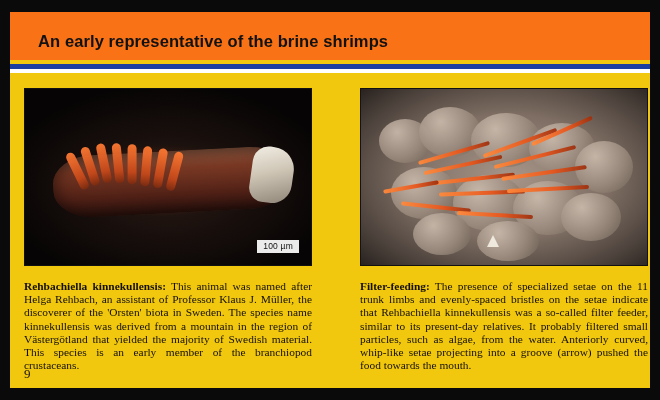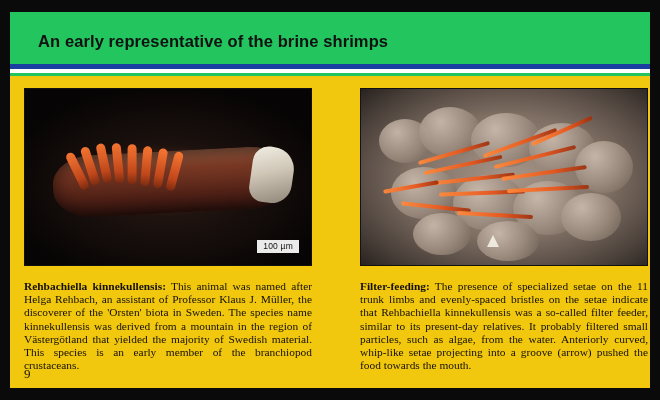--- a/index.html
+++ b/index.html
@@ -44,22 +44,22 @@
     left: 0; bottom: 0;
     width: 660px; height: 12px;
     background: #0a0a0a;
   }
   
   .header-band {
     position: absolute;
     left: 10px;
     top: 12px;
     width: 640px;
-    height: 64px;
-    background: #22c55e;
+    height: 48px;
+    background: #f97316;
   }
   .header-title {
     position: absolute;
     left: 28px;
     top: 20px;
     font-family: "Liberation Sans", sans-serif;
     font-weight: bold;
     font-size: 16.5px;
     color: #111111;
     letter-spacing: 0.1px;

